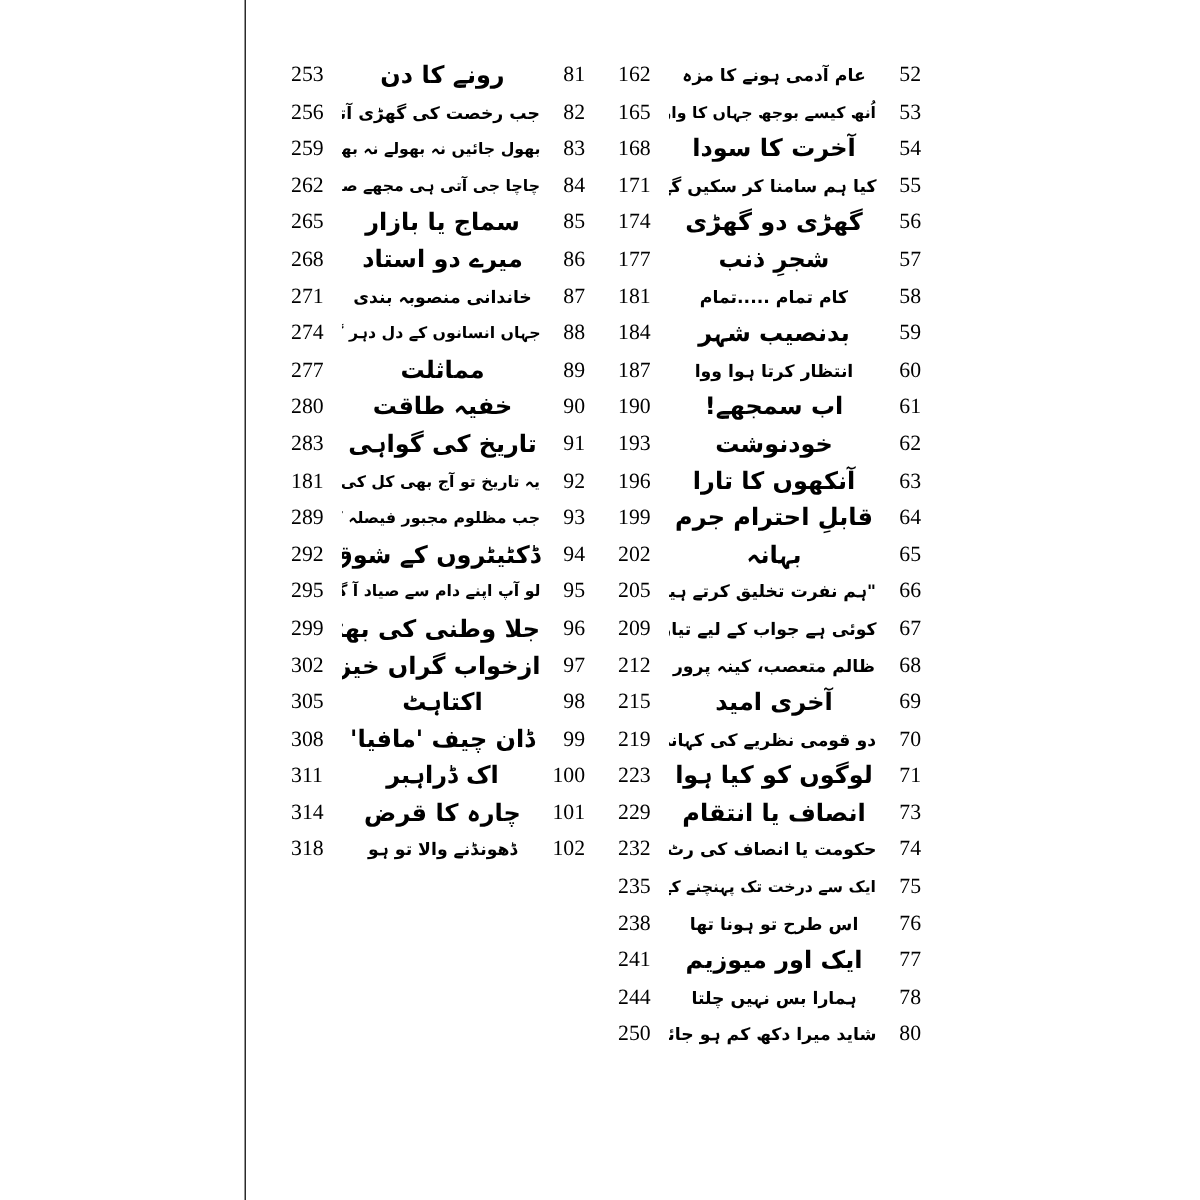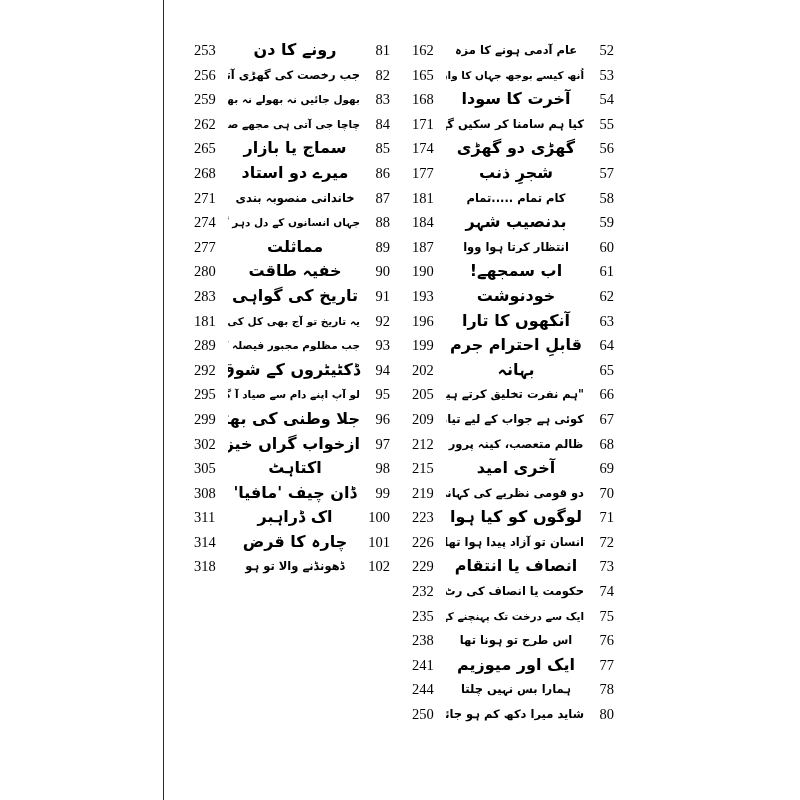--- a/index.html
+++ b/index.html
@@ -212,25 +212,20 @@
           <span class="num-page">219</span>
           <span class="title long">دو قومی نظریے کی کہانی</span>
           <span class="num-index">70</span>
         </div>
         <div class="row">
           <span class="num-page">223</span>
           <span class="title">لوگوں کو کیا ہوا</span>
           <span class="num-index">71</span>
         </div>
         <div class="row">
-          <span class="num-page">226</span>
-          <span class="title long">انسان تو آزاد پیدا ہوا تھا</span>
-          <span class="num-index">72</span>
-        </div>
-        <div class="row">
           <span class="num-page">229</span>
           <span class="title">انصاف یا انتقام</span>
           <span class="num-index">73</span>
         </div>
         <div class="row">
           <span class="num-page">232</span>
           <span class="title long">حکومت یا انصاف کی رٹ</span>
           <span class="num-index">74</span>
         </div>
         <div class="row">

